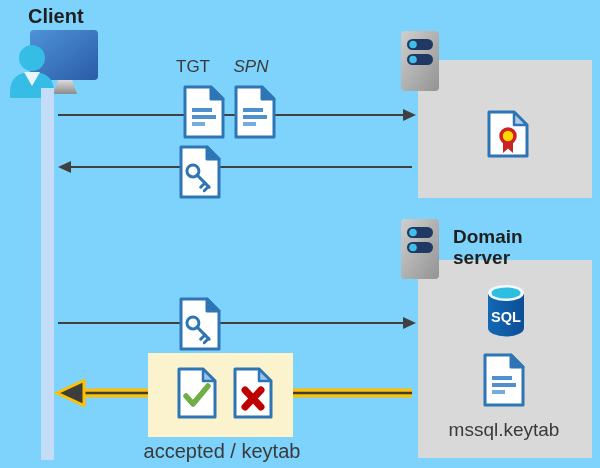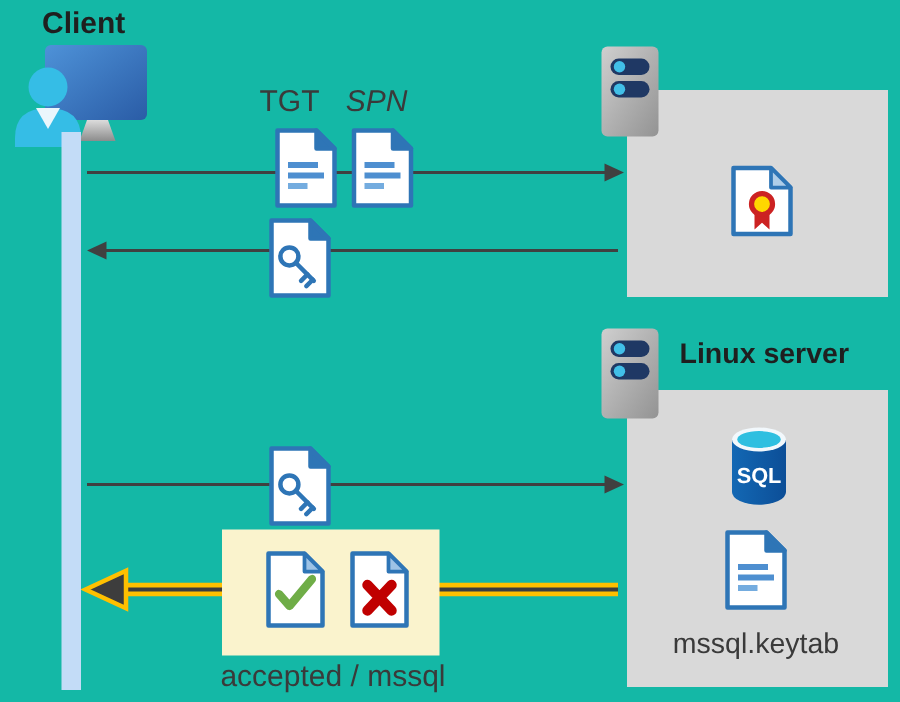--- a/index.html
+++ b/index.html
@@ -1,22 +1,22 @@
 <!DOCTYPE html>
 <html><head>
 <meta charset="utf-8">
 <style>
   html,body{margin:0;padding:0;background:#ffffff;}
   #stage{
-    position:relative;width:600px;height:468px;background:#14b8a6;
+    position:relative;width:600px;height:468px;background:#7dd3fc;
     font-family:"Liberation Sans",sans-serif;overflow:hidden;
   }
   .abs{position:absolute;}
   .title{font-weight:bold;color:#1f1f1f;font-size:20px;line-height:1.12;}
-  .small-label{color:#3a3a3a;font-size:20px;}
+  .small-label{color:#3a3a3a;font-size:17px;}
   .gray-box{background:#d9d9d9;}
   .timeline{background:#c3dcf7;}
   .highlight{background:#faf3cd;}
   .center{text-align:center;}
   svg{display:block;}
 </style>
 </head>
 <body>
 
 <div id="stage">
@@ -113,21 +113,21 @@
     <path d="M3 3 H27 L39 15 V51 H3 Z" fill="#fff" stroke="#2E75B6" stroke-width="3" stroke-linejoin="round"></path>
     <path d="M27 3 L39 15 H27 Z" fill="#9DC3E6" stroke="#2E75B6" stroke-width="2.5" stroke-linejoin="round"></path>
     <path d="M10 30 L17 38 L32 20" fill="none" stroke="#6FAD47" stroke-width="5.5" stroke-linecap="round" stroke-linejoin="round"></path>
   </svg>
   <svg class="abs" style="left:232px;top:366px;" width="42" height="54" viewBox="0 0 42 54">
     <path d="M3 3 H27 L39 15 V51 H3 Z" fill="#fff" stroke="#2E75B6" stroke-width="3" stroke-linejoin="round"></path>
     <path d="M27 3 L39 15 H27 Z" fill="#9DC3E6" stroke="#2E75B6" stroke-width="2.5" stroke-linejoin="round"></path>
     <path d="M13 24 L29 41 M29 24 L13 41" fill="none" stroke="#C00000" stroke-width="7" stroke-linecap="round"></path>
   </svg>
 
-  <div class="abs small-label center" style="left:128px;top:440px;width:188px;font-size:20px;">accepted / mssql</div>
+  <div class="abs small-label center" style="left:128px;top:440px;width:188px;font-size:20px;">accepted / keytab</div>
 
 
   <svg class="abs" style="left:400px;top:30px;" width="40" height="62" viewBox="0 0 40 62">
     <defs>
       <linearGradient id="srv1" x1="0" y1="0" x2="1" y2="1">
         <stop offset="0" stop-color="#CFCFCF"></stop>
           <stop offset="1" stop-color="#939393"></stop>
       </linearGradient>
     </defs>
     <rect x="1" y="1" width="38" height="60" rx="4" fill="url(#srv1)"></rect>
@@ -137,21 +137,21 @@
     <circle cx="13" cy="29.5" r="3.8" fill="#41BFE8"></circle>
   </svg>
 
   <svg class="abs" style="left:486px;top:109px;" width="44" height="50" viewBox="0 0 44 50">
     <path d="M3 3 H28 L41 16 V47 H3 Z" fill="#fff" stroke="#2E75B6" stroke-width="3" stroke-linejoin="round"></path>
     <path d="M28 3 L41 16 H28 Z" fill="#AECDE8" stroke="#2E75B6" stroke-width="2.5" stroke-linejoin="round"></path>
     <path d="M17 30 L17 44 L22 39.5 L27 44 L27 30 Z" fill="#CC2222"></path>
     <circle cx="22" cy="27" r="7" fill="#FFD700" stroke="#CC2222" stroke-width="3.5"></circle>
   </svg>
 
-  <div class="abs title" style="left:453px;top:226px;width:130px;font-size:19px;">Linux server</div>
+  <div class="abs title" style="left:453px;top:226px;width:130px;font-size:19px;">Domain server</div>
 
   <svg class="abs" style="left:400px;top:218px;" width="40" height="62" viewBox="0 0 40 62">
     <defs>
       <linearGradient id="srv2" x1="0" y1="0" x2="1" y2="1">
         <stop offset="0" stop-color="#CFCFCF"></stop>
           <stop offset="1" stop-color="#939393"></stop>
       </linearGradient>
     </defs>
     <rect x="1" y="1" width="38" height="60" rx="4" fill="url(#srv2)"></rect>
     <rect x="7" y="9" width="26" height="11" rx="5.5" fill="#1F3864"></rect>

